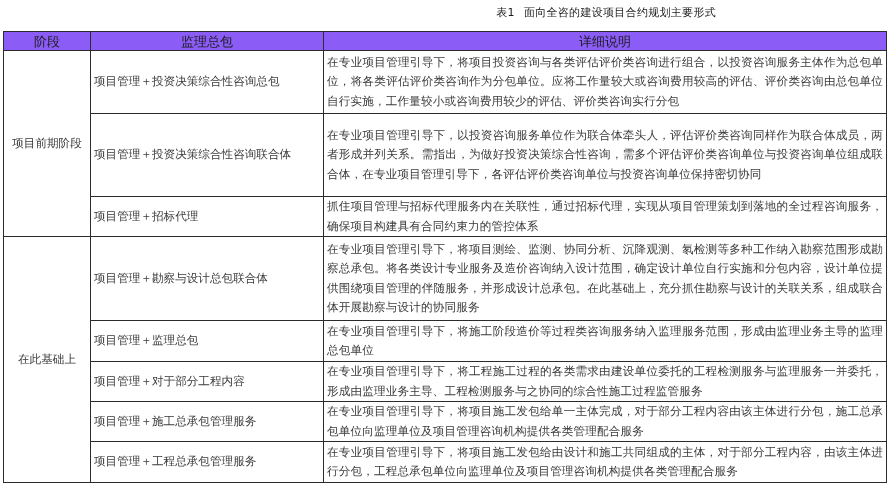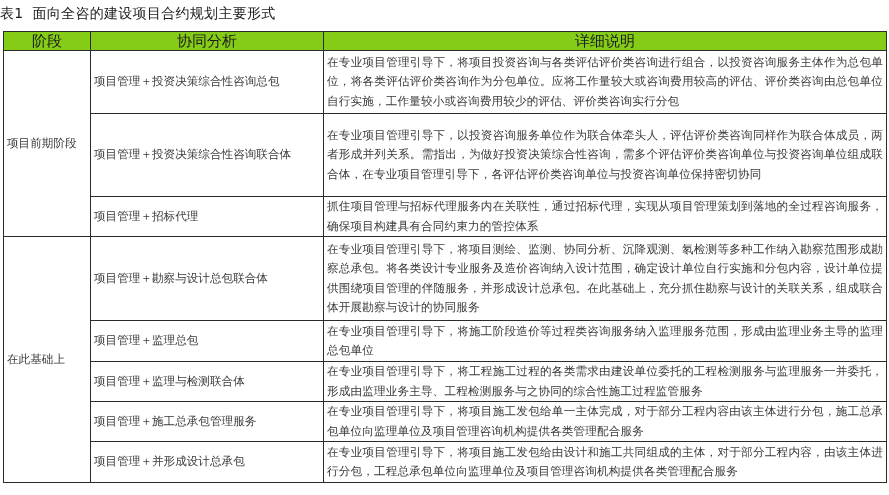--- a/index.html
+++ b/index.html
@@ -13,54 +13,55 @@
       position: relative;
       overflow: hidden;
       font-family: "DejaVu Sans", "Liberation Sans", sans-serif;
       color: #3a3a3a;
     }
     .caption {
       position: absolute;
       top: 5px;
       left: 0;
       width: 716px;
-      text-align: left;
-      font-size: 14px;
+      text-align: right;
+      font-size: 11px;
       color: #1a1a1a;
       letter-spacing: 0.3px;
     }
     .caption .num { margin-right: 9px; }
     table.main {
       position: absolute;
       top: 31px;
       left: 3px;
       width: 883px;
       border-collapse: collapse;
       table-layout: fixed;
       font-size: 11.6px;
       line-height: 19.5px;
     }
     table.main th, table.main td {
       border: 1px solid #2b2b2b;
       padding: 0 3px;
       vertical-align: middle;
     }
     table.main th {
-      background: #84cc16;
+      background: #8b5cf6;
       font-weight: normal;
       color: #1c1c1c;
       height: 18px;
       line-height: 17px;
-      font-size: 15px;
+      font-size: 13px;
       text-align: center;
     }
     td.stage {
       padding-left: 2px;
       color: #3a3a3a;
       white-space: nowrap;
+      text-align: center;
     }
     td.form {
       padding-left: 5px;
       white-space: nowrap;
       margin-left: 29px;
     }
     td.detail {
       padding: 0 2px 0 3px;
       text-align: justify;
       letter-spacing: 0.15px;
@@ -78,21 +79,21 @@
 
 <table class="main">
   <colgroup>
     <col class="c1">
       <col class="c2">
       <col class="c3">
   </colgroup>
   <thead>
     <tr>
       <th>阶段</th>
-      <th>协同分析</th>
+      <th>监理总包</th>
       <th>详细说明</th>
     </tr>
   </thead>
   <tbody>
 
     <tr style="height:63px;">
       <td class="stage" rowspan="3">项目前期阶段</td>
       <td class="form">项目管理＋投资决策综合性咨询总包</td>
       <td class="detail">在专业项目管理引导下，将项目投资咨询与各类评估评价类咨询进行组合，以投资咨询服务主体作为总包单位，将各类评估评价类咨询作为分包单位。应将工作量较大或咨询费用较高的评估、评价类咨询由总包单位自行实施，工作量较小或咨询费用较少的评估、评价类咨询实行分包</td>
     </tr>
@@ -108,25 +109,25 @@
     <tr style="height:84px;">
       <td class="stage" rowspan="5">在此基础上</td>
       <td class="form">项目管理＋勘察与设计总包联合体</td>
       <td class="detail">在专业项目管理引导下，将项目测绘、监测、协同分析、沉降观测、氡检测等多种工作纳入勘察范围形成勘察总承包。将各类设计专业服务及造价咨询纳入设计范围，确定设计单位自行实施和分包内容，设计单位提供围绕项目管理的伴随服务，并形成设计总承包。在此基础上，充分抓住勘察与设计的关联关系，组成联合体开展勘察与设计的协同服务</td>
     </tr>
     <tr style="height:41px;">
       <td class="form">项目管理＋监理总包</td>
       <td class="detail">在专业项目管理引导下，将施工阶段造价等过程类咨询服务纳入监理服务范围，形成由监理业务主导的监理总包单位</td>
     </tr>
     <tr style="height:40px;">
-      <td class="form">项目管理＋监理与检测联合体</td>
+      <td class="form">项目管理＋对于部分工程内容</td>
       <td class="detail">在专业项目管理引导下，将工程施工过程的各类需求由建设单位委托的工程检测服务与监理服务一并委托，形成由监理业务主导、工程检测服务与之协同的综合性施工过程监管服务</td>
     </tr>
     <tr style="height:34px;">
       <td class="form">项目管理＋施工总承包管理服务</td>
       <td class="detail">在专业项目管理引导下，将项目施工发包给单一主体完成，对于部分工程内容由该主体进行分包，施工总承包单位向监理单位及项目管理咨询机构提供各类管理配合服务</td>
     </tr>
     <tr style="height:41px;">
-      <td class="form">项目管理＋并形成设计总承包</td>
+      <td class="form">项目管理＋工程总承包管理服务</td>
       <td class="detail">在专业项目管理引导下，将项目施工发包给由设计和施工共同组成的主体，对于部分工程内容，由该主体进行分包，工程总承包单位向监理单位及项目管理咨询机构提供各类管理配合服务</td>
     </tr>
   </tbody>
 </table>
 
 </body></html>

